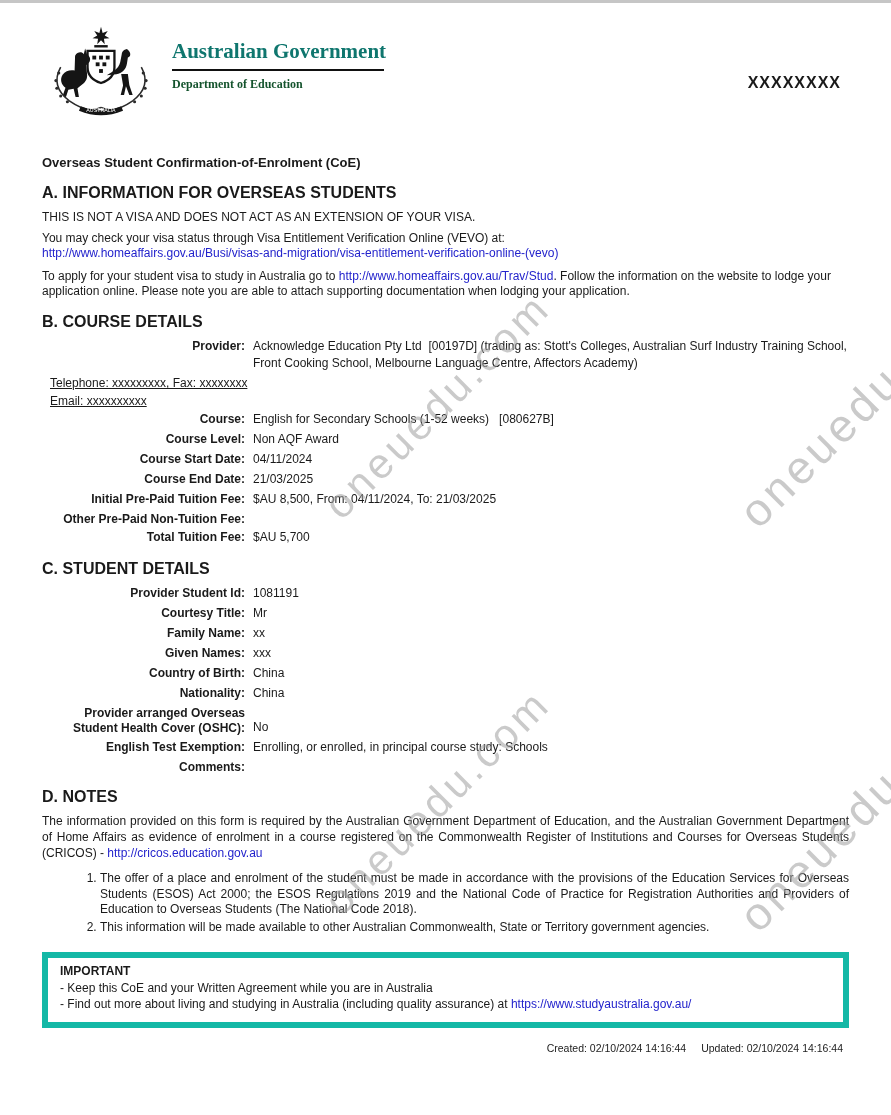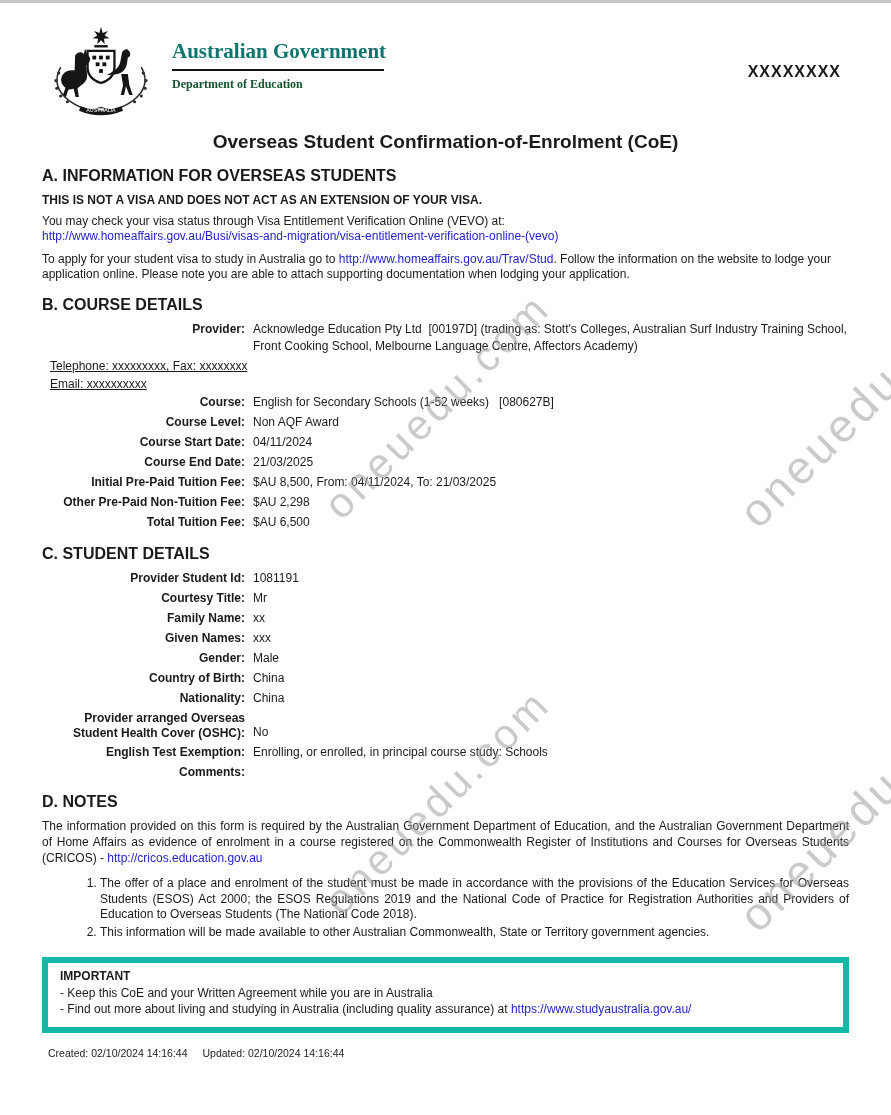--- a/index.html
+++ b/index.html
@@ -15,47 +15,47 @@
   .top-bar { height: 3px; background: #c6c6c6; }
   .page { padding: 0 42px; position: relative; }
 
   
   .header { display: flex; align-items: flex-start; margin-top: 20px; position: relative; }
   .crest { width: 118px; height: 96px; flex: 0 0 auto; }
   .gov-text { margin-left: 12px; margin-top: 16px; }
   .gov-line1 { font-family: "Liberation Serif", "DejaVu Serif", serif; font-weight: bold; font-size: 21px; color: #0f766e; }
   .gov-divider { border: 0; border-top: 2px solid #111; width: 212px; margin: 5px 0 6px 0; }
   .gov-line2 { font-family: "Liberation Serif", "DejaVu Serif", serif; font-weight: bold; font-size: 12px; color: #14532d; }
-  .doc-code { position: absolute; right: 8px; top: 40px; font-weight: bold; font-size: 16px; letter-spacing: 1px; }
-
-  
-  .doc-title { text-align: center; font-weight: bold; font-size: 19px; margin-top: 12px; }
+  .doc-code { position: absolute; right: 8px; top: 51px; font-weight: bold; font-size: 16px; letter-spacing: 1px; }
+
+  
+  .doc-title { text-align: left; font-weight: bold; font-size: 13px; margin-top: 36px; }
 
   .sec-heading { font-weight: bold; font-size: 16px; margin-top: 14px; margin-bottom: 8px; }
-  .warn { font-weight: bold; font-size: 12px; margin-top: 6px; }
+  .warn { font-weight: normal; font-size: 12px; margin-top: 6px; }
   p.body-text { margin: 7px 0; line-height: 1.28; }
   a.doc-link { color: #2323cc; text-decoration: none; cursor: pointer; }
 
   
   .frow { display: flex; align-items: flex-start; margin-bottom: 4px; line-height: 14px; }
   .flabel { width: 203px; flex: 0 0 auto; text-align: right; font-weight: bold; }
   .fval { flex: 1 1 auto; margin-left: 8px; line-height: 17px; margin-top: -1px; }
   .sub-line { padding-left: 8px; margin-bottom: 4px; line-height: 14px; text-decoration: underline; }
 
   
   .notes-para { margin: 6px 0; line-height: 1.3; text-align: justify; }
   ol.notes-list { margin: 10px 0 0 0; padding-left: 58px; }
   ol.notes-list li { line-height: 1.3; margin-bottom: 2px; text-align: justify; }
 
   
   .important-box { border: 6px solid #14b8a6; margin-top: 16px; padding: 6px 12px 10px 12px; }
   .important-box .imp-head { font-weight: bold; margin-bottom: 2px; }
   .important-box .imp-line { line-height: 1.35; }
 
-  .footer-line { text-align: left; font-size: 10.5px; margin-top: 14px; color: #222; }
+  .footer-line { text-align: right; font-size: 10.5px; margin-top: 14px; color: #222; }
   .footer-line span { margin: 0 6px; }
 
   
   .wm {
     position: absolute;
     font-size: 42px;
     letter-spacing: 4px;
     color: rgba(158,158,158,0.55);
     transform: rotate(-45deg);
     white-space: nowrap;
@@ -155,47 +155,42 @@
   <div class="frow">
     <div class="flabel">Course End Date:</div>
     <div class="fval">21/03/2025</div>
   </div>
   <div class="frow">
     <div class="flabel">Initial Pre-Paid Tuition Fee:</div>
     <div class="fval">$AU 8,500, From: 04/11/2024, To: 21/03/2025</div>
   </div>
   <div class="frow">
     <div class="flabel">Other Pre-Paid Non-Tuition Fee:</div>
-    <div class="fval">$AU 2,298</div>
   </div>
   <div class="frow">
     <div class="flabel">Total Tuition Fee:</div>
-    <div class="fval">$AU 6,500</div>
+    <div class="fval">$AU 5,700</div>
   </div>
 
   <div class="sec-heading">C. STUDENT DETAILS</div>
   <div class="frow">
     <div class="flabel">Provider Student Id:</div>
     <div class="fval">1081191</div>
   </div>
   <div class="frow">
     <div class="flabel">Courtesy Title:</div>
     <div class="fval">Mr</div>
   </div>
   <div class="frow">
     <div class="flabel">Family Name:</div>
     <div class="fval">xx</div>
   </div>
   <div class="frow">
     <div class="flabel">Given Names:</div>
     <div class="fval">xxx</div>
-  </div>
-  <div class="frow">
-    <div class="flabel">Gender:</div>
-    <div class="fval">Male</div>
   </div>
   <div class="frow">
     <div class="flabel">Country of Birth:</div>
     <div class="fval">China</div>
   </div>
   <div class="frow">
     <div class="flabel">Nationality:</div>
     <div class="fval">China</div>
   </div>
   <div class="frow">

